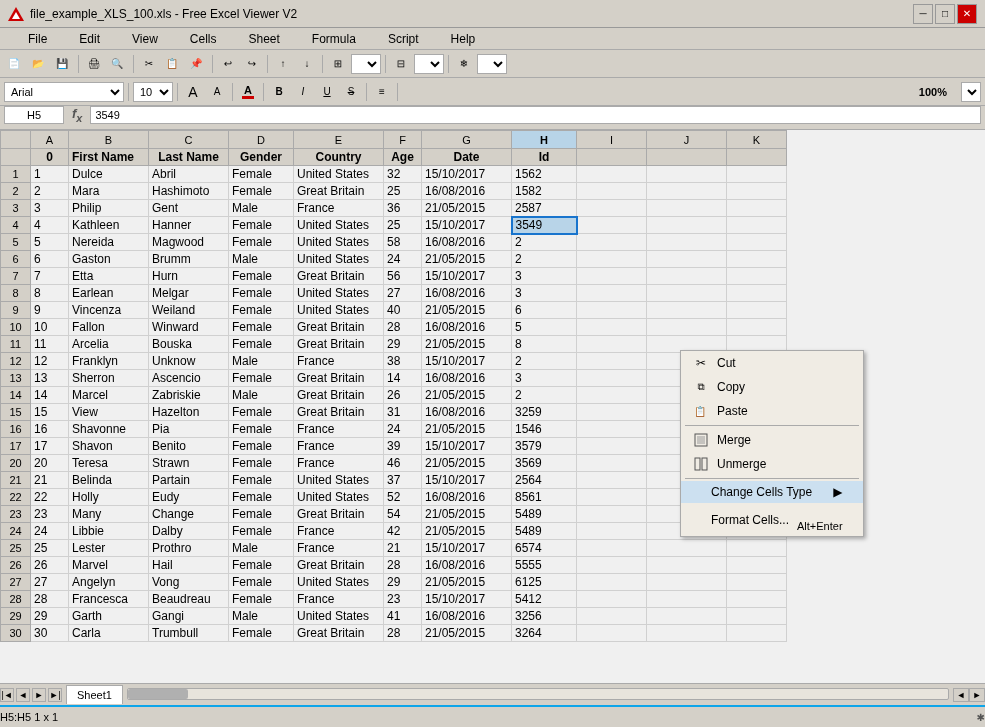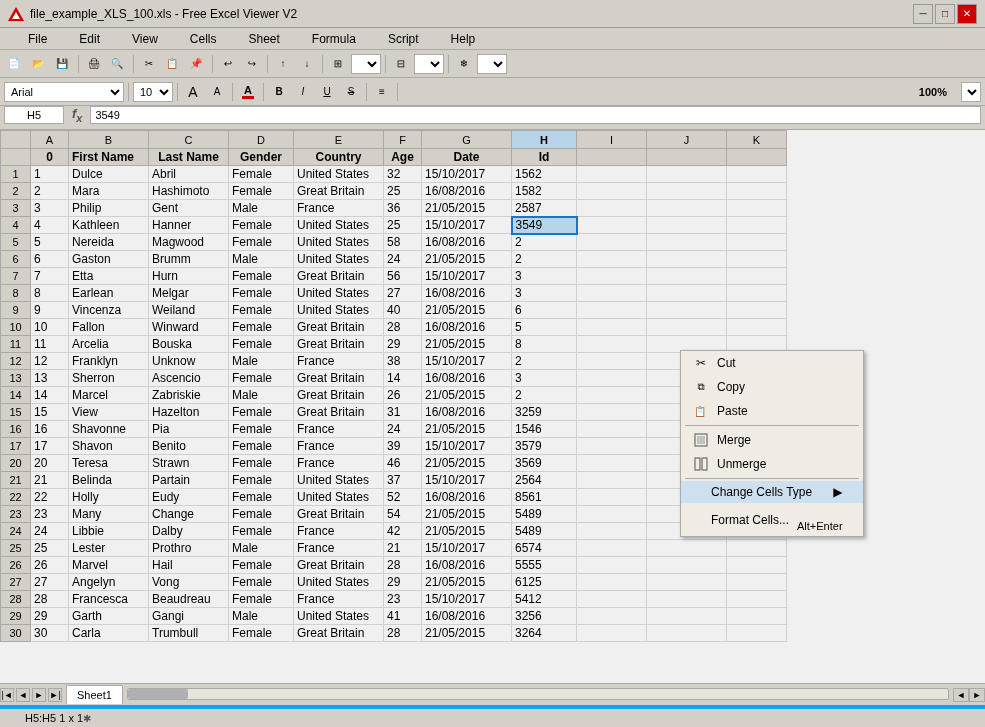--- a/index.html
+++ b/index.html
@@ -140,22 +140,23 @@
       background: #b8d4e8 !important;
       border: 2px solid #1874cd !important;
     }
 
     
     .status-bar {
       background: #d4d0c8;
       height: 22px;
       display: flex;
       align-items: center;
-      padding: 0 25px;
-      border-top: 4px solid #0ea5e9;
+      justify-content: space-between;
+      padding: 0 0;
+      border-top: 2px solid #0ea5e9;
       font-size: 11px;
     }
     .sheet-tab {
       background: white;
       border: 1px solid #aaa;
       border-bottom: none;
       padding: 2px 10px;
       font-size: 11px;
       cursor: pointer;
       height: 19px;

